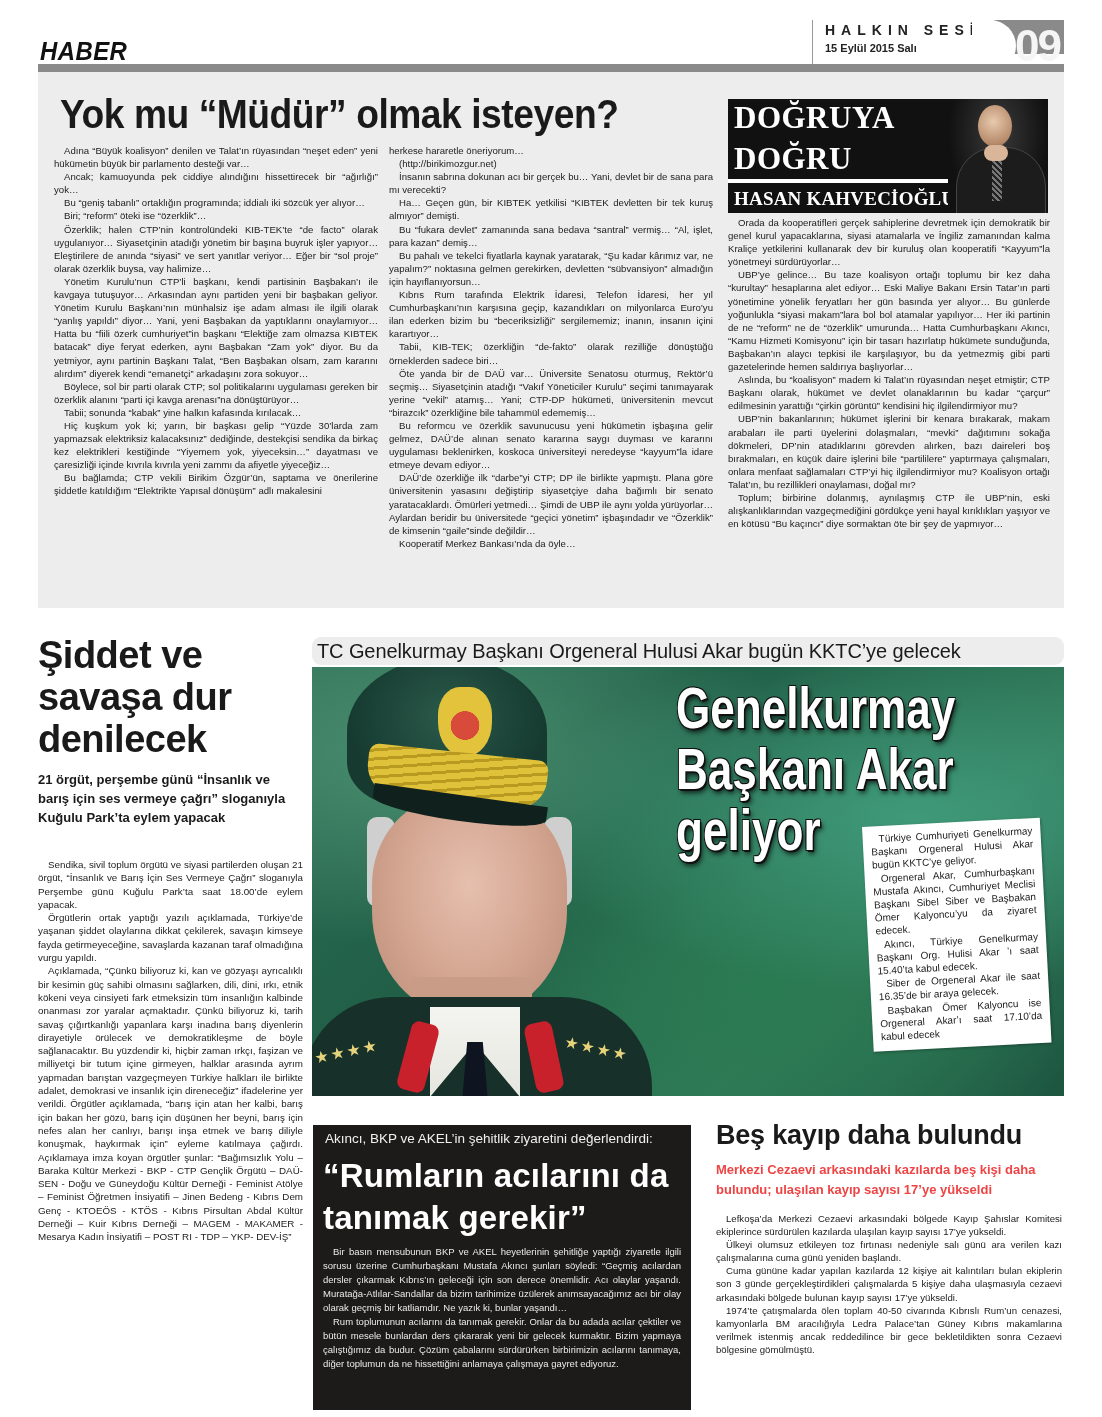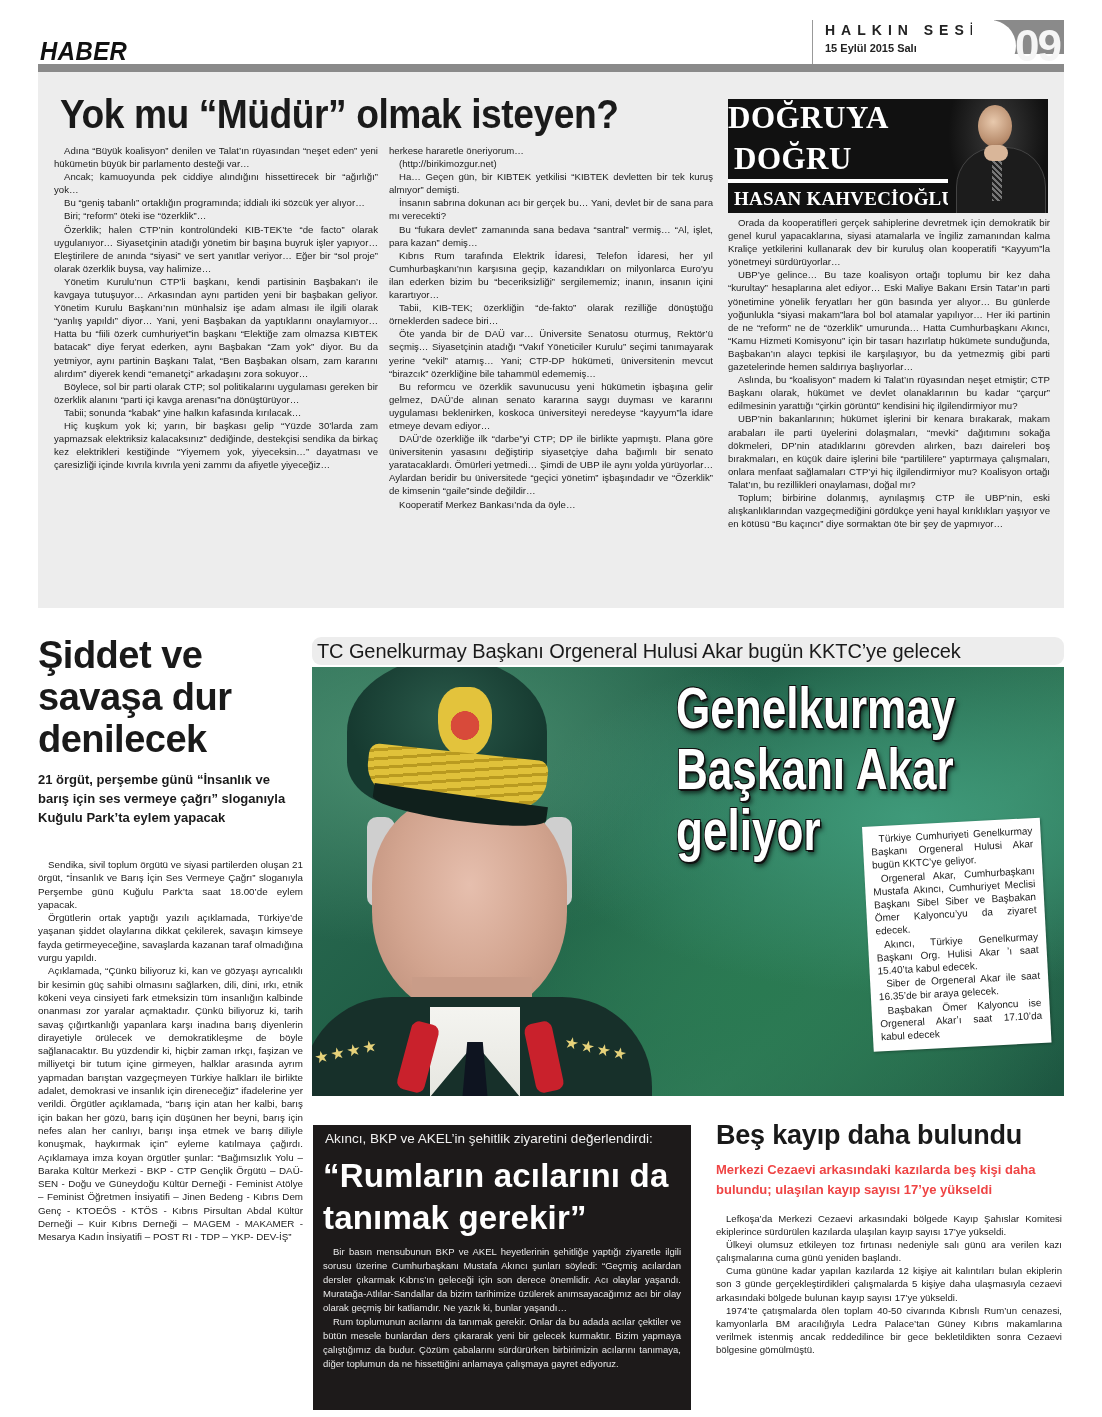--- a/index.html
+++ b/index.html
@@ -48,21 +48,21 @@
   .col { position: absolute; }
   .col-a { left: 54px; top: 144px; width: 324px; }
   .col-b { left: 389px; top: 144px; width: 324px; }
   .col-c { left: 728px; top: 216px; width: 322px; }
 
   
   .columnist {
     position: absolute; left: 728px; top: 99px; width: 320px; height: 114px; background: #fff;
   }
   .col-band { position: absolute; left: 0; background: #111; color: #fff; font-family: "Liberation Serif", "DejaVu Serif", serif; font-weight: bold; }
-  .col-band-1 { top: 0; height: 52px; width: 320px; font-size: 31px; line-height: 38px; letter-spacing: 0.5px; }
+  .col-band-1 { top: 0; height: 52px; width: 320px; font-size: 31px; line-height: 38px; padding-left: 6px; letter-spacing: 0.5px; }
   .col-band-2 { top: 40px; height: 40px; width: 320px; font-size: 31px; line-height: 40px; padding-left: 6px; letter-spacing: 0.5px; }
   .col-band-3 { top: 84px; height: 30px; width: 320px; font-size: 19px; line-height: 32px; padding-left: 6px; letter-spacing: 0.2px; }
   .col-photo {
     position: absolute; right: 0; top: 0; width: 100px; height: 114px;
     background: radial-gradient(ellipse at 50% 30%, #3a3a3a 0%, #111 70%);
     overflow: hidden;
   }
   .col-photo .head {
     position: absolute; left: 30px; top: 6px; width: 34px; height: 42px; border-radius: 50%;
     background: radial-gradient(circle at 45% 40%, #e8c9ad 0%, #b68a6a 70%, #6a4a3a 100%);
@@ -206,28 +206,30 @@
 <div class="col col-a body-text">
   <p>Adına “Büyük koalisyon” denilen ve Talat’ın rüyasından “neşet eden” yeni hükümetin büyük bir parlamento desteği var…</p>
   <p>Ancak; kamuoyunda pek ciddiye alındığını hissettirecek bir “ağırlığı” yok…</p>
   <p>Bu “geniş tabanlı” ortaklığın programında; iddialı iki sözcük yer alıyor…</p>
   <p>Biri; “reform” öteki ise “özerklik”…</p>
   <p>Özerklik; halen CTP’nin kontrolündeki KIB-TEK’te “de facto” olarak uygulanıyor… Siyasetçinin atadığı yönetim bir başına buyruk işler yapıyor… Eleştirilere de anında “siyasi” ve sert yanıtlar veriyor… Eğer bir “sol proje” olarak özerklik buysa, vay halimize…</p>
   <p>Yönetim Kurulu’nun CTP’li başkanı, kendi partisinin Başbakan’ı ile kavgaya tutuşuyor… Arkasından aynı partiden yeni bir başbakan geliyor. Yönetim Kurulu Başkanı’nın münhalsiz işe adam alması ile ilgili olarak “yanlış yapıldı” diyor… Yani, yeni Başbakan da yaptıklarını onaylamıyor… Hatta bu “fiili özerk cumhuriyet”in başkanı “Elektiğe zam olmazsa KIBTEK batacak” diye feryat ederken, aynı Başbakan “Zam yok” diyor. Bu da yetmiyor, aynı partinin Başkanı Talat, “Ben Başbakan olsam, zam kararını alırdım” diyerek kendi “emanetçi” arkadaşını zora sokuyor…</p>
   <p>Böylece, sol bir parti olarak CTP; sol politikalarını uygulaması gereken bir özerklik alanını “parti içi kavga arenası”na dönüştürüyor…</p>
   <p>Tabii; sonunda “kabak” yine halkın kafasında kırılacak…</p>
   <p>Hiç kuşkum yok ki; yarın, bir başkası gelip “Yüzde 30’larda zam yapmazsak elektriksiz kalacaksınız” dediğinde, destekçisi sendika da birkaç kez elektrikleri kestiğinde “Yiyemem yok, yiyeceksin…” dayatması ve çaresizliği içinde kıvrıla kıvrıla yeni zammı da afiyetle yiyeceğiz…</p>
+  <p>Bu bağlamda; CTP vekili Birikim Özgür’ün, saptama ve önerilerine şiddetle katıldığım “Elektrikte Yapısal dönüşüm” adlı makalesini</p>
 </div>
 
 <div class="col col-b body-text">
   <p style="text-indent:0">herkese hararetle öneriyorum…</p>
   <p>(http://birikimozgur.net)</p>
+  <p>İnsanın sabrına dokunan acı bir gerçek bu… Yani, devlet bir de sana para mı verecekti?</p>
   <p>Ha… Geçen gün, bir KIBTEK yetkilisi “KIBTEK devletten bir tek kuruş almıyor” demişti.</p>
-  <p>İnsanın sabrına dokunan acı bir gerçek bu… Yani, devlet bir de sana para mı verecekti?</p>
   <p>Bu “fukara devlet” zamanında sana bedava “santral” vermiş… “Al, işlet, para kazan” demiş…</p>
+  <p>Bu pahalı ve tekelci fiyatlarla kaynak yaratarak, “Şu kadar kârımız var, ne yapalım?” noktasına gelmen gerekirken, devletten “sübvansiyon” almadığın için hayıflanıyorsun…</p>
   <p>Kıbrıs Rum tarafında Elektrik İdaresi, Telefon İdaresi, her yıl Cumhurbaşkanı’nın karşısına geçip, kazandıkları on milyonlarca Euro’yu ilan ederken bizim bu “beceriksizliği” sergilememiz; inanın, insanın içini karartıyor…</p>
   <p>Tabii, KIB-TEK; özerkliğin “de-fakto” olarak rezilliğe dönüştüğü örneklerden sadece biri…</p>
   <p>Öte yanda bir de DAÜ var… Üniversite Senatosu oturmuş, Rektör’ü seçmiş… Siyasetçinin atadığı “Vakıf Yöneticiler Kurulu” seçimi tanımayarak yerine “vekil” atamış… Yani; CTP-DP hükümeti, üniversitenin mevcut “birazcık” özerkliğine bile tahammül edememiş…</p>
   <p>Bu reformcu ve özerklik savunucusu yeni hükümetin işbaşına gelir gelmez, DAÜ’de alınan senato kararına saygı duyması ve kararını uygulaması beklenirken, koskoca üniversiteyi neredeyse “kayyum”la idare etmeye devam ediyor…</p>
   <p>DAÜ’de özerkliğe ilk “darbe”yi CTP; DP ile birlikte yapmıştı. Plana göre üniversitenin yasasını değiştirip siyasetçiye daha bağımlı bir senato yaratacaklardı. Ömürleri yetmedi… Şimdi de UBP ile aynı yolda yürüyorlar… Aylardan beridir bu üniversitede “geçici yönetim” işbaşındadır ve “Özerklik” de kimsenin “gaile”sinde değildir…</p>
   <p>Kooperatif Merkez Bankası’nda da öyle…</p>
 </div>
 
 <div class="columnist">
   <div class="col-band col-band-1">DOĞRUYA</div>

